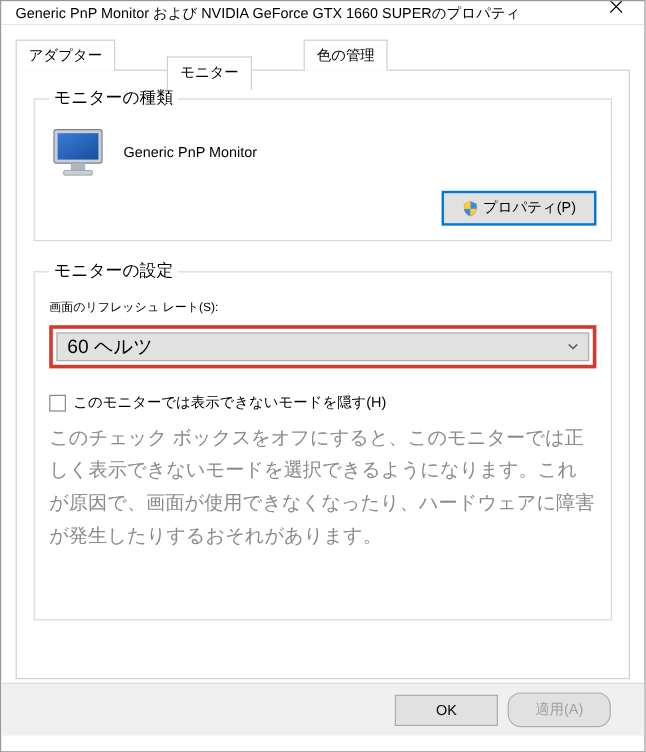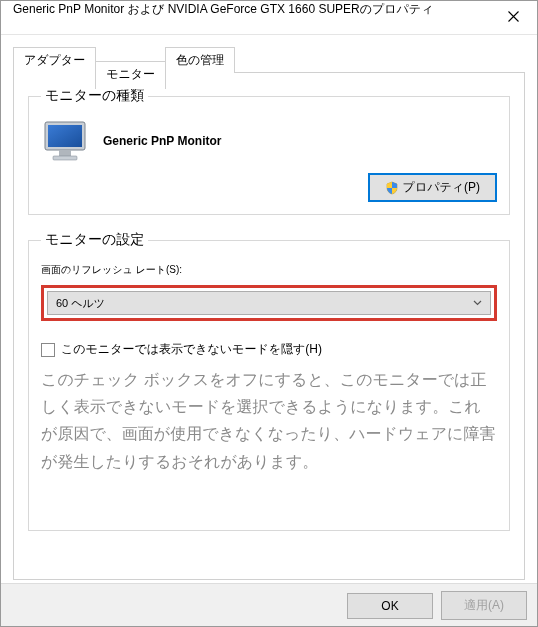--- a/index.html
+++ b/index.html
@@ -7,23 +7,23 @@
     margin: 0;
     font-family: "Yu Gothic UI", "Meiryo", "Segoe UI", sans-serif;
     font-size: 12px;
     background: #fff;
     width: 538px;
     height: 627px;
     overflow: hidden;
     border: 1px solid #999;
   }
   .titlebar {
-    height: 34px;
-    display: flex;
-    align-items: flex-start;
+    height: 20px;
+    display: flex;
+    align-items: flex-end;
     padding: 0 2px 0 12px;
     border-bottom: 1px solid #e5e5e5;
   }
   .titlebar .title {
     flex: 1;
     font-size: 12px;
     color: #000;
   }
   .titlebar .close {
     width: 44px;
@@ -35,20 +35,21 @@
   }
   .content {
     padding: 10px 12px 0 12px;
     height: 548px;
     position: relative;
   }
   .tabs {
     display: flex;
     position: relative;
     z-index: 2;
+    gap: 44px;
   }
   .tab {
     padding: 4px 10px;
     border: 1px solid #d0d0d0;
     border-bottom: none;
     background: #fff;
     margin-right: -1px;
     font-size: 12px;
     color: #000;
   }
@@ -87,21 +88,20 @@
     margin-bottom: 10px;
   }
   .monitor-icon-wrap {
     width: 48px;
     height: 44px;
     flex: 0 0 auto;
   }
   .monitor-name {
     font-size: 12px;
     color: #000;
-    font-weight: bold;
   }
   .prop-row {
     display: flex;
     justify-content: flex-end;
     margin-top: 6px;
   }
   .btn {
     border: 1px solid #adadad;
     background: #e1e1e1;
     padding: 5px 16px;
@@ -114,39 +114,40 @@
     justify-content: center;
     gap: 4px;
   }
   .btn.primary-outline {
     border: 2px solid #0078d7;
     background: #e1e1e1;
     padding: 4px 15px;
   }
   .btn.disabled {
     color: #a0a0a0;
+    border-radius: 11px;
   }
   .label {
     font-size: 10px;
     margin-bottom: 8px;
   }
   .dropdown-wrap {
     border: 3px solid #d43a2f;
     padding: 3px;
     margin-bottom: 20px;
   }
   .dropdown {
     border: 1px solid #adadad;
     background: #e1e1e1;
     height: 24px;
     display: flex;
     align-items: center;
     padding: 0 8px;
     justify-content: space-between;
-    font-size: 11px;
+    font-size: 16px;
   }
   .chevron {
     width: 10px;
     height: 10px;
     display: flex;
     align-items: center;
     justify-content: center;
   }
   .checkbox-row {
     display: flex;
@@ -165,21 +166,21 @@
     color: #8a8a8a;
     line-height: 1.7;
   }
   .footer {
     border-top: 1px solid #ddd;
     height: 44px;
     display: flex;
     justify-content: flex-end;
     align-items: center;
     gap: 8px;
-    padding: 0 10px;
+    padding: 0 28px;
     background: #f0f0f0;
   }
 </style>
 </head>
 <body>
 
 <div class="titlebar">
   <div class="title">Generic PnP Monitor および NVIDIA GeForce GTX 1660 SUPERのプロパティ</div>
   <div class="close">
     <svg width="11" height="11" viewBox="0 0 11 11">

